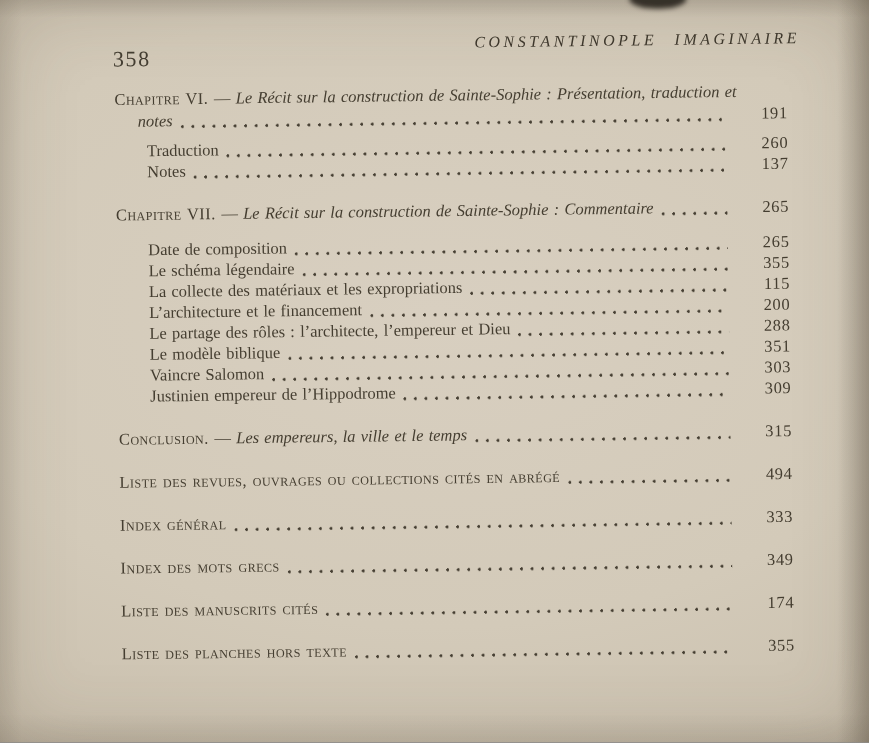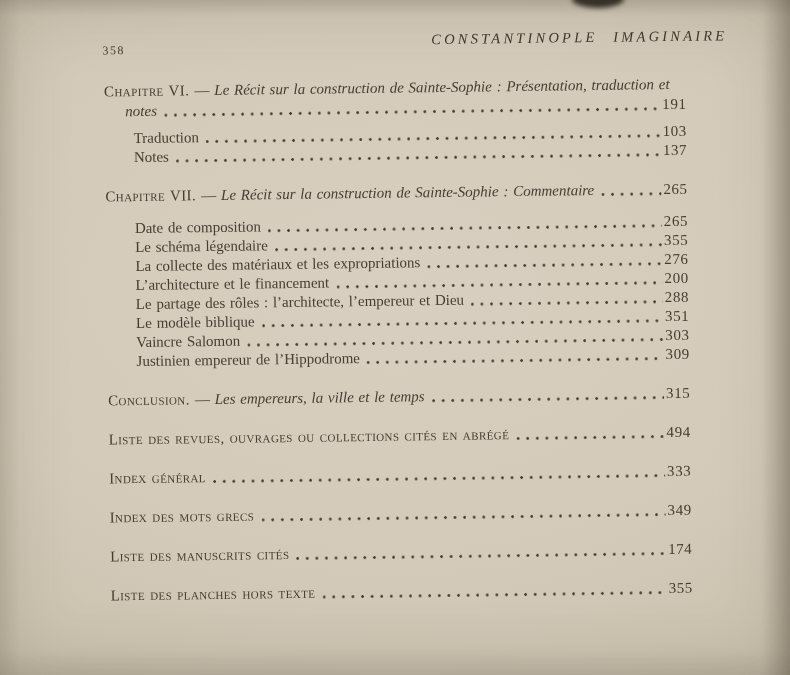--- a/index.html
+++ b/index.html
@@ -25,21 +25,21 @@
     position:absolute;top:0;right:0;width:26px;height:100%;
     background:linear-gradient(270deg, rgba(86,76,60,.22), rgba(86,76,60,.06) 60%, rgba(86,76,60,0));
   }
   .sheet{
     position:absolute;inset:0;
     transform:rotate(-0.75deg);transform-origin:60px 90px;
     color:#453e31;
   }
   .runhead{position:absolute;left:103px;top:36px;width:625px;height:30px;}
   .folio{
-    position:absolute;left:0;top:8px;font-size:12px;letter-spacing:1.5px;color:#443e32;
+    position:absolute;left:0;top:8px;font-size:20px;letter-spacing:1.5px;color:#443e32;
     font-feature-settings:"onum" 1;
   }
   .running-title{
     position:absolute;right:0;top:0;font-style:italic;font-size:14.5px;
     letter-spacing:3.2px;word-spacing:9px;color:#3e382d;white-space:nowrap;
   }
   .toc{position:absolute;left:104px;top:83px;width:612px;}
   .section{margin-bottom:20px;}
   .row{
     display:flex;line-height:19px;font-size:15px;word-spacing:1px;
@@ -55,21 +55,21 @@
   .label{flex:0 0 auto;}
   .sc{font-variant:small-caps;letter-spacing:.4px;}
   .it{font-style:italic;}
   .dots{position:relative;flex:1 1 auto;margin-left:5px;min-width:14px;}
   .dots::before{
     content:"";position:absolute;left:2px;right:2px;bottom:4px;height:3px;
     background-image:radial-gradient(circle at 1.5px 1.5px, rgba(62,55,43,.95) 1.12px, rgba(62,55,43,0) 1.55px);
     background-size:9.6px 3px;background-repeat:repeat-x;
   }
   .page-num{
-    flex:0 0 54px;text-align:left;font-size:15px;letter-spacing:.6px;
+    flex:0 0 54px;text-align:right;font-size:15px;letter-spacing:.6px;
     color:#443d30;font-feature-settings:"onum" 1;
   }
 </style>
 </head>
 <body>
 
 <div class="photo">
   <div class="blob"></div>
   <div class="page-edge"></div>
 
@@ -86,21 +86,21 @@
             <span class="label"><span class="sc">Chapitre VI. </span><span class="rm">— </span><span class="it">Le Récit sur la construction de Sainte-Sophie : Présentation, traduction et</span></span>
           </div>
           <div class="row wrap ind1">
             <span class="label"><span class="it">notes</span></span>
             <span class="dots"></span>
             <span class="page-num">191</span>
           </div>
           <div class="row sub ind2">
             <span class="label"><span class="rm">Traduction</span></span>
             <span class="dots"></span>
-            <span class="page-num">103</span>
+            <span class="page-num">260</span>
           </div>
           <div class="row sub ind2">
             <span class="label"><span class="rm">Notes</span></span>
             <span class="dots"></span>
             <span class="page-num">137</span>
           </div>
         </div>
         <div class="section">
           <div class="row chapter ind0">
             <span class="label"><span class="sc">Chapitre VII. </span><span class="rm">— </span><span class="it">Le Récit sur la construction de Sainte-Sophie : Commentaire</span></span>
@@ -113,21 +113,21 @@
             <span class="page-num">265</span>
           </div>
           <div class="row sub ind2">
             <span class="label"><span class="rm">Le schéma légendaire</span></span>
             <span class="dots"></span>
             <span class="page-num">355</span>
           </div>
           <div class="row sub ind2">
             <span class="label"><span class="rm">La collecte des matériaux et les expropriations</span></span>
             <span class="dots"></span>
-            <span class="page-num">276</span>
+            <span class="page-num">115</span>
           </div>
           <div class="row sub ind2">
             <span class="label"><span class="rm">L’architecture et le financement</span></span>
             <span class="dots"></span>
             <span class="page-num">200</span>
           </div>
           <div class="row sub ind2">
             <span class="label"><span class="rm">Le partage des rôles : l’architecte, l’empereur et Dieu</span></span>
             <span class="dots"></span>
             <span class="page-num">288</span>

